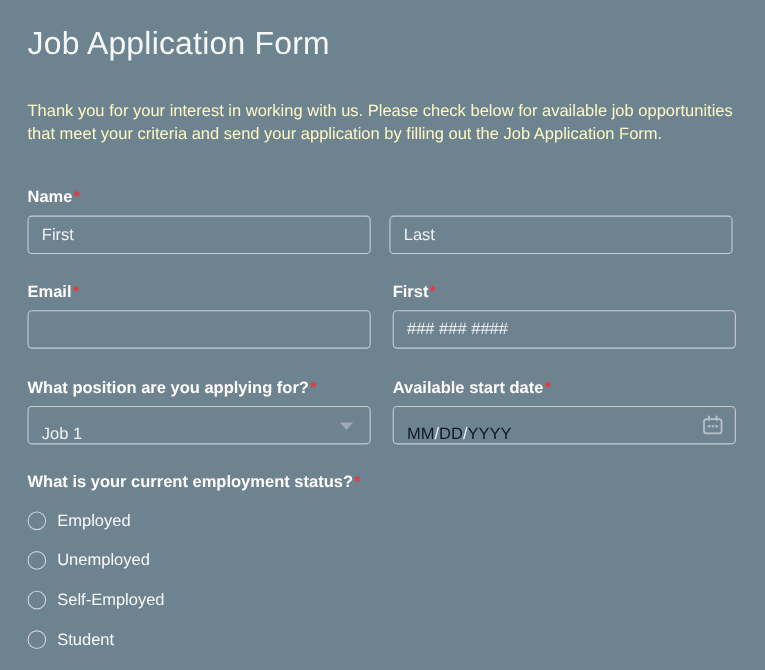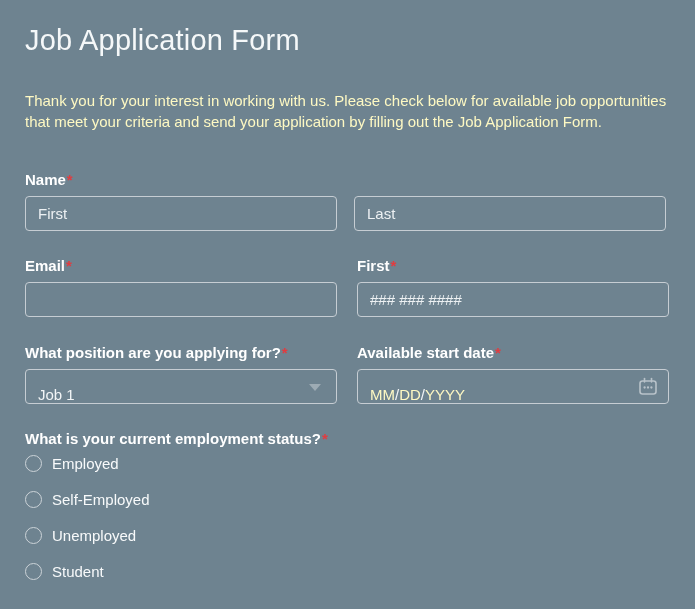--- a/index.html
+++ b/index.html
@@ -94,37 +94,37 @@
     position: absolute;
     right: 15px;
     top: 50%;
     margin-top: -3px;
     width: 0;
     height: 0;
     border-left: 6px solid transparent;
     border-right: 6px solid transparent;
     border-top: 7px solid #9dabb4;
   }
-  .date-seg { color: #fef9c3; }
+  .date-seg { color: #0f172a; }
   .date-sep { color: #f4f7f9; }
   .calendar-icon {
     position: absolute;
     right: 10px;
     top: 50%;
     margin-top: -10px;
     width: 20px;
     height: 20px;
     cursor: pointer;
   }
 
   .radio-group { margin-top: 8px; }
   .radio-row {
     height: 36px;
     display: flex;
-    align-items: flex-start;
+    align-items: center;
     cursor: pointer;
   }
   .radio-circle {
     box-sizing: border-box;
     width: 17px;
     height: 17px;
     border: 1px solid #ccd3d8;
     border-radius: 50%;
     background: transparent;
     flex: 0 0 auto;
@@ -201,26 +201,26 @@
 
   <div class="section">
     <span class="field-label"><span>What is your current employment status?</span><span class="req">*</span></span>
     <div class="radio-group">
       <div class="radio-row">
         <span class="radio-circle"></span>
         <span class="radio-label">Employed</span>
       </div>
       <div class="radio-row">
         <span class="radio-circle"></span>
+        <span class="radio-label">Unemployed</span>
+      </div>
+      <div class="radio-row">
+        <span class="radio-circle"></span>
         <span class="radio-label">Self-Employed</span>
       </div>
       <div class="radio-row">
         <span class="radio-circle"></span>
-        <span class="radio-label">Unemployed</span>
-      </div>
-      <div class="radio-row">
-        <span class="radio-circle"></span>
         <span class="radio-label">Student</span>
       </div>
     </div>
   </div>
 
 </div>
 
 </body></html>

